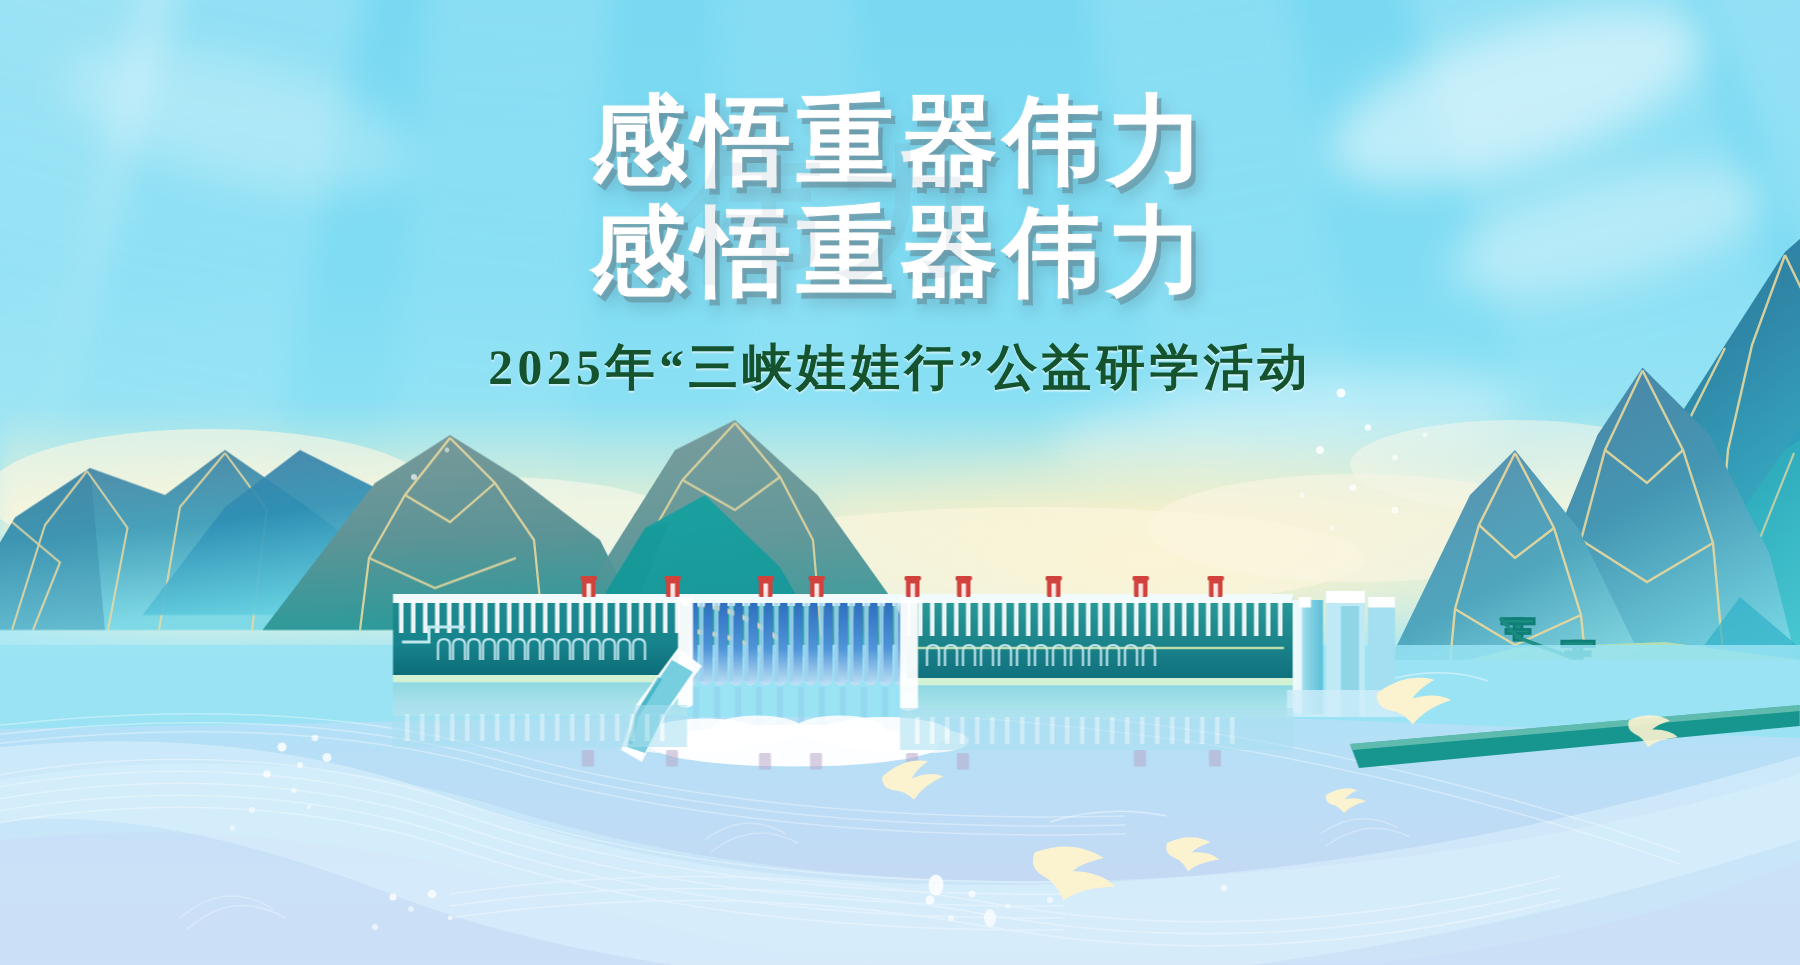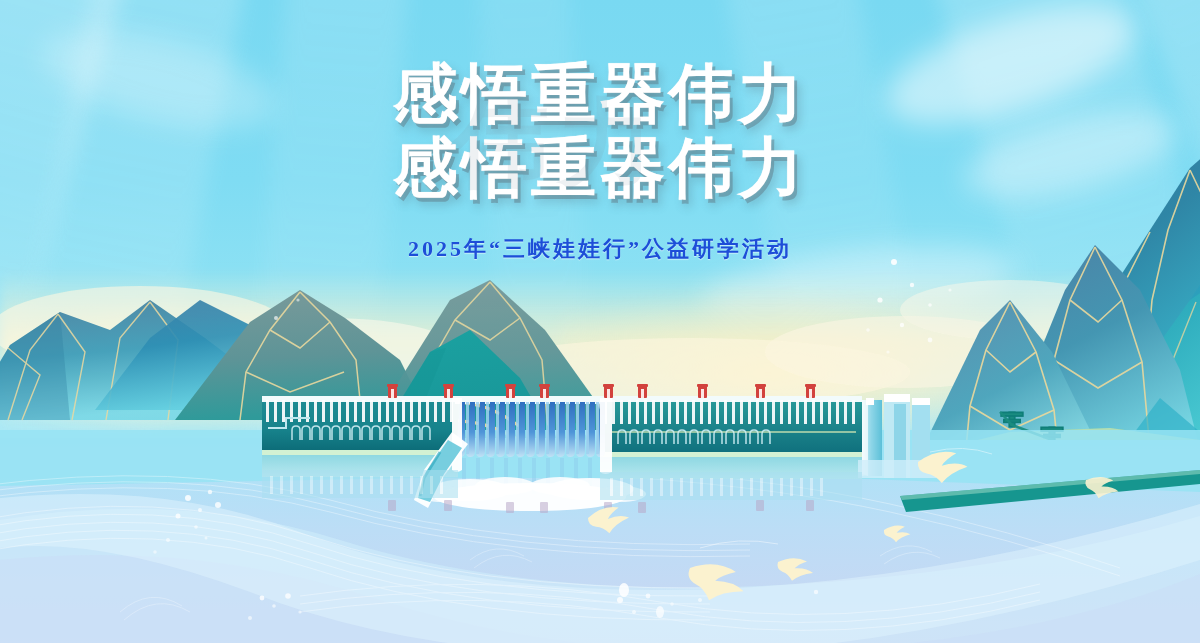--- a/index.html
+++ b/index.html
@@ -82,26 +82,26 @@
     font-weight:700;
     color:#ffffff;
     letter-spacing:4px;
     text-shadow:
        3px 4px 0 rgba(90,110,120,.42),
        5px 7px 10px rgba(70,95,110,.30),
        0 0 1px rgba(255,255,255,.9);
   }
   .title-line.two{margin-top:10px;}
   .subtitle{
-    margin-top:35px;
+    margin-top:24px;
     font-family:"Liberation Serif",serif;
-    font-size:22px;
+    font-size:33px;
     font-weight:700;
     letter-spacing:3px;
-    color:#1d4ed8;
+    color:#14532d;
     text-shadow:0 1px 1px rgba(255,255,255,.55);
   }
 </style>
 </head>
 <body>
 
 <div id="stage">
 
   <div class="sky"></div>
   <div class="sky-ray r1"></div>

